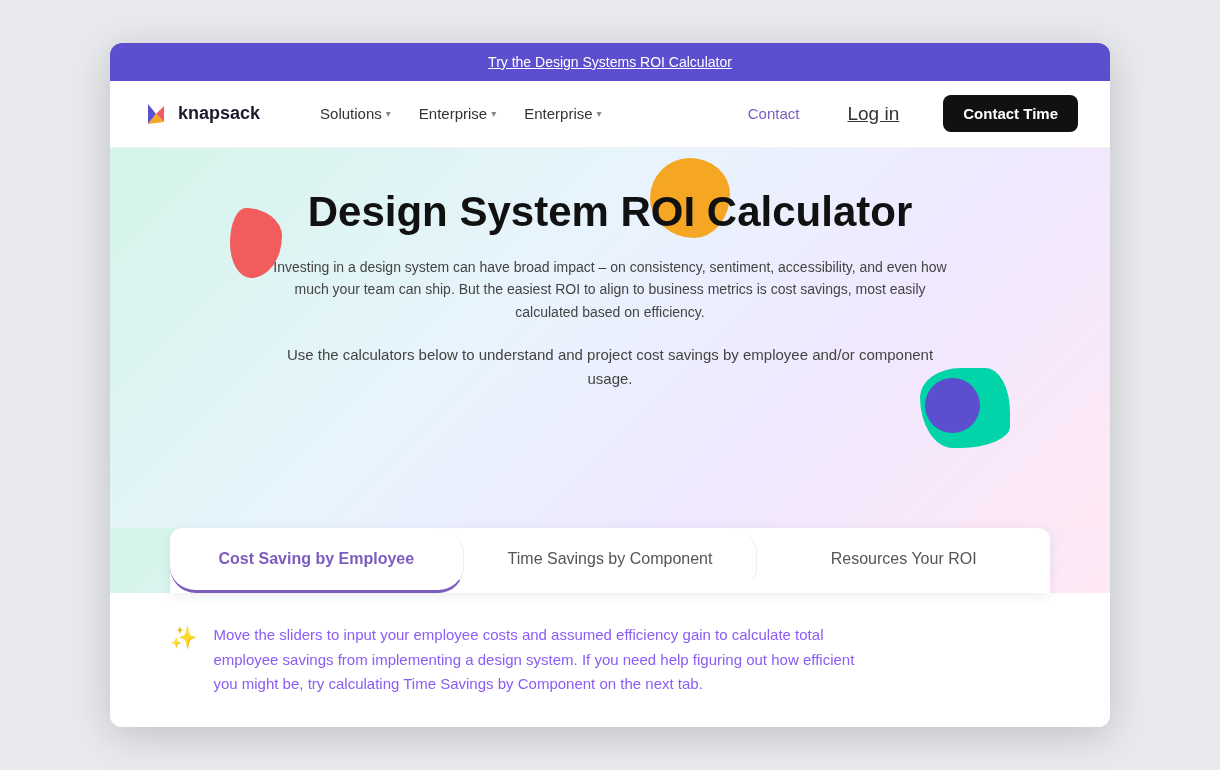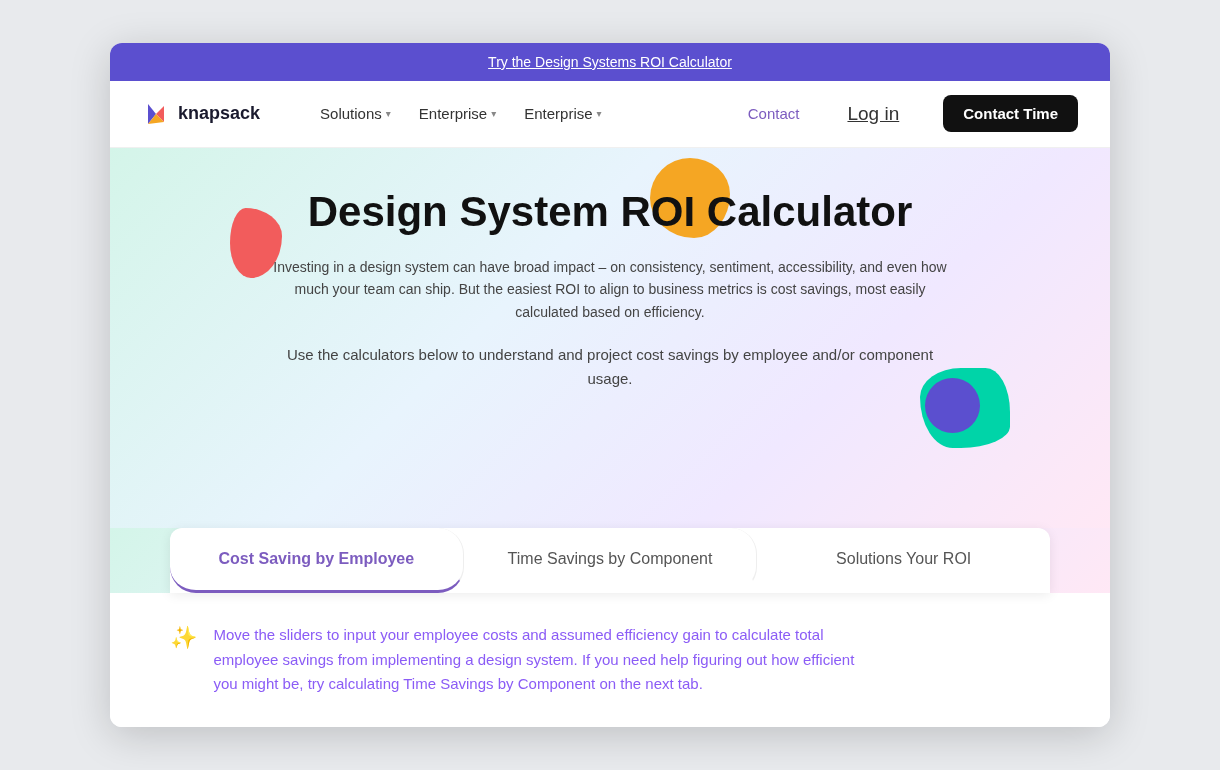--- a/index.html
+++ b/index.html
@@ -291,21 +291,21 @@
 
   <div class="tabs-section">
     <div class="tabs-container">
       <div class="tab active">
         <span>Cost Saving by Employee</span>
       </div>
       <div class="tab">
         <span>Time Savings by Component</span>
       </div>
       <div class="tab">
-        <span>Solutions Your ROI</span>
+        <span>Resources Your ROI</span>
       </div>
     </div>
   </div>
 
   <div class="content-panel">
     <div class="panel-hint">
       <span class="hint-icon">✨</span>
       <p class="hint-text">Move the sliders to input your employee costs and assumed efficiency gain to calculate total employee savings from implementing a design system. If you need help figuring out how efficient you might be, try calculating Time Savings by Component on the next tab.</p>
     </div>
   </div>

